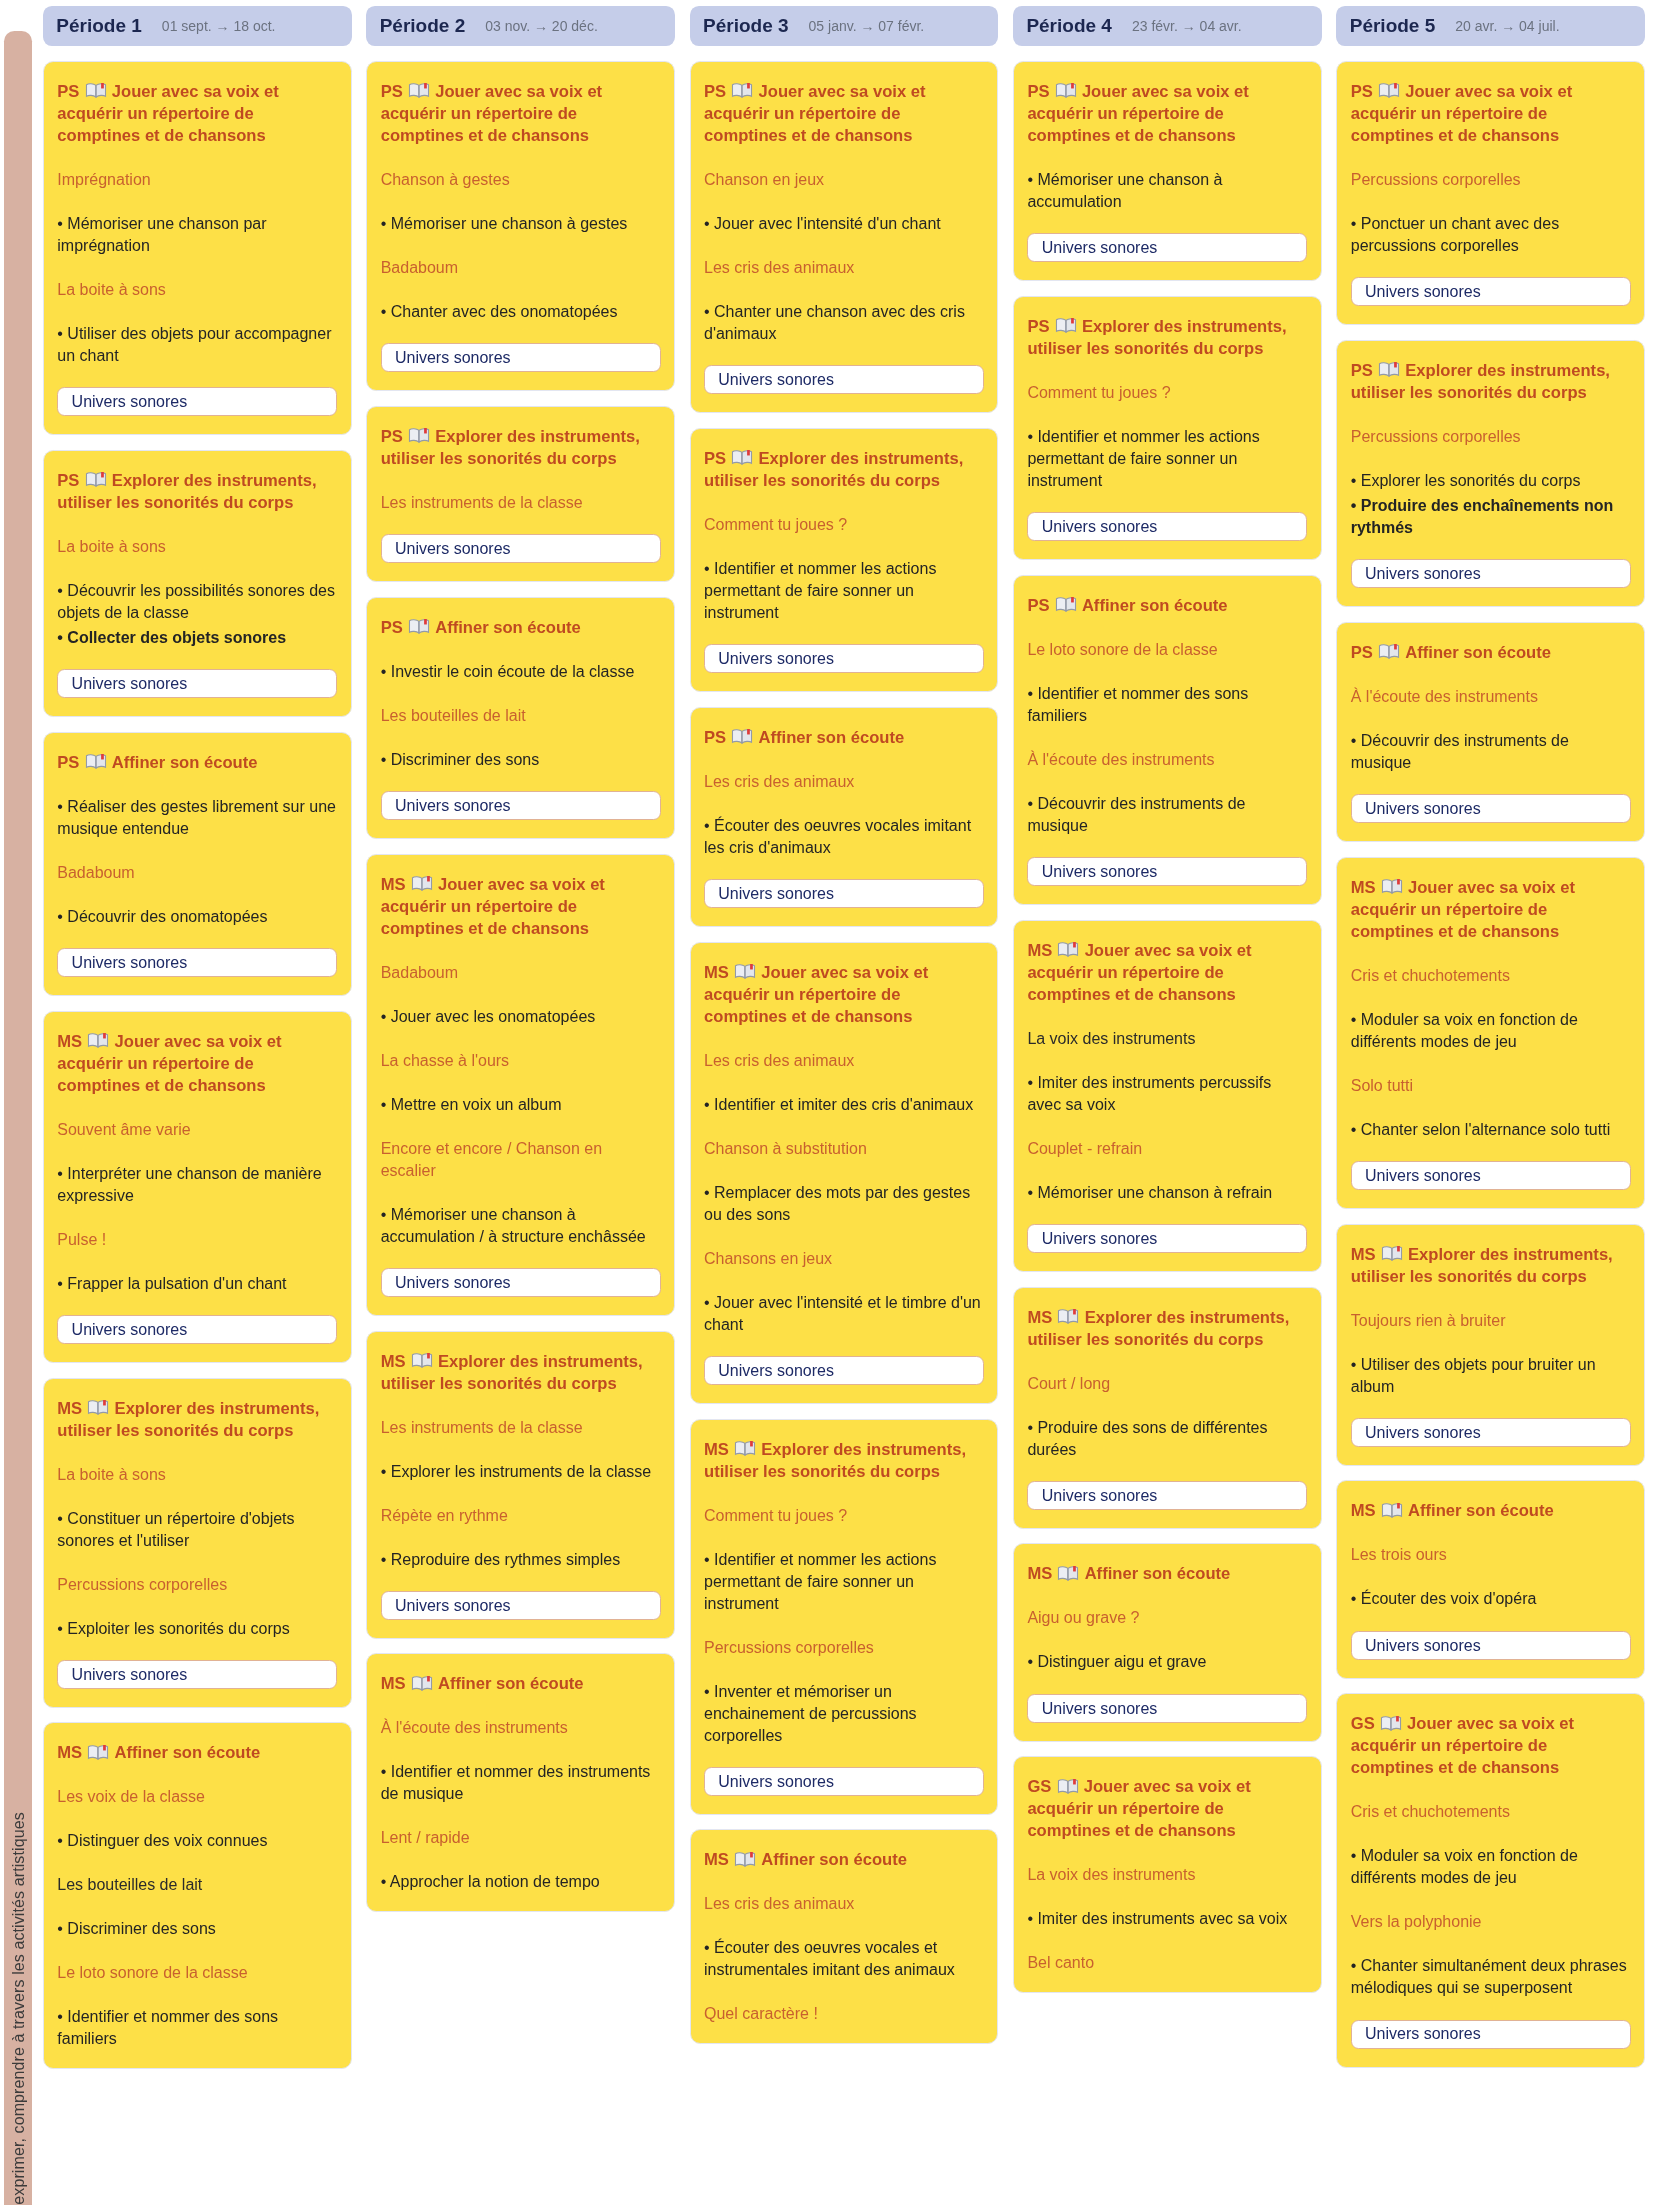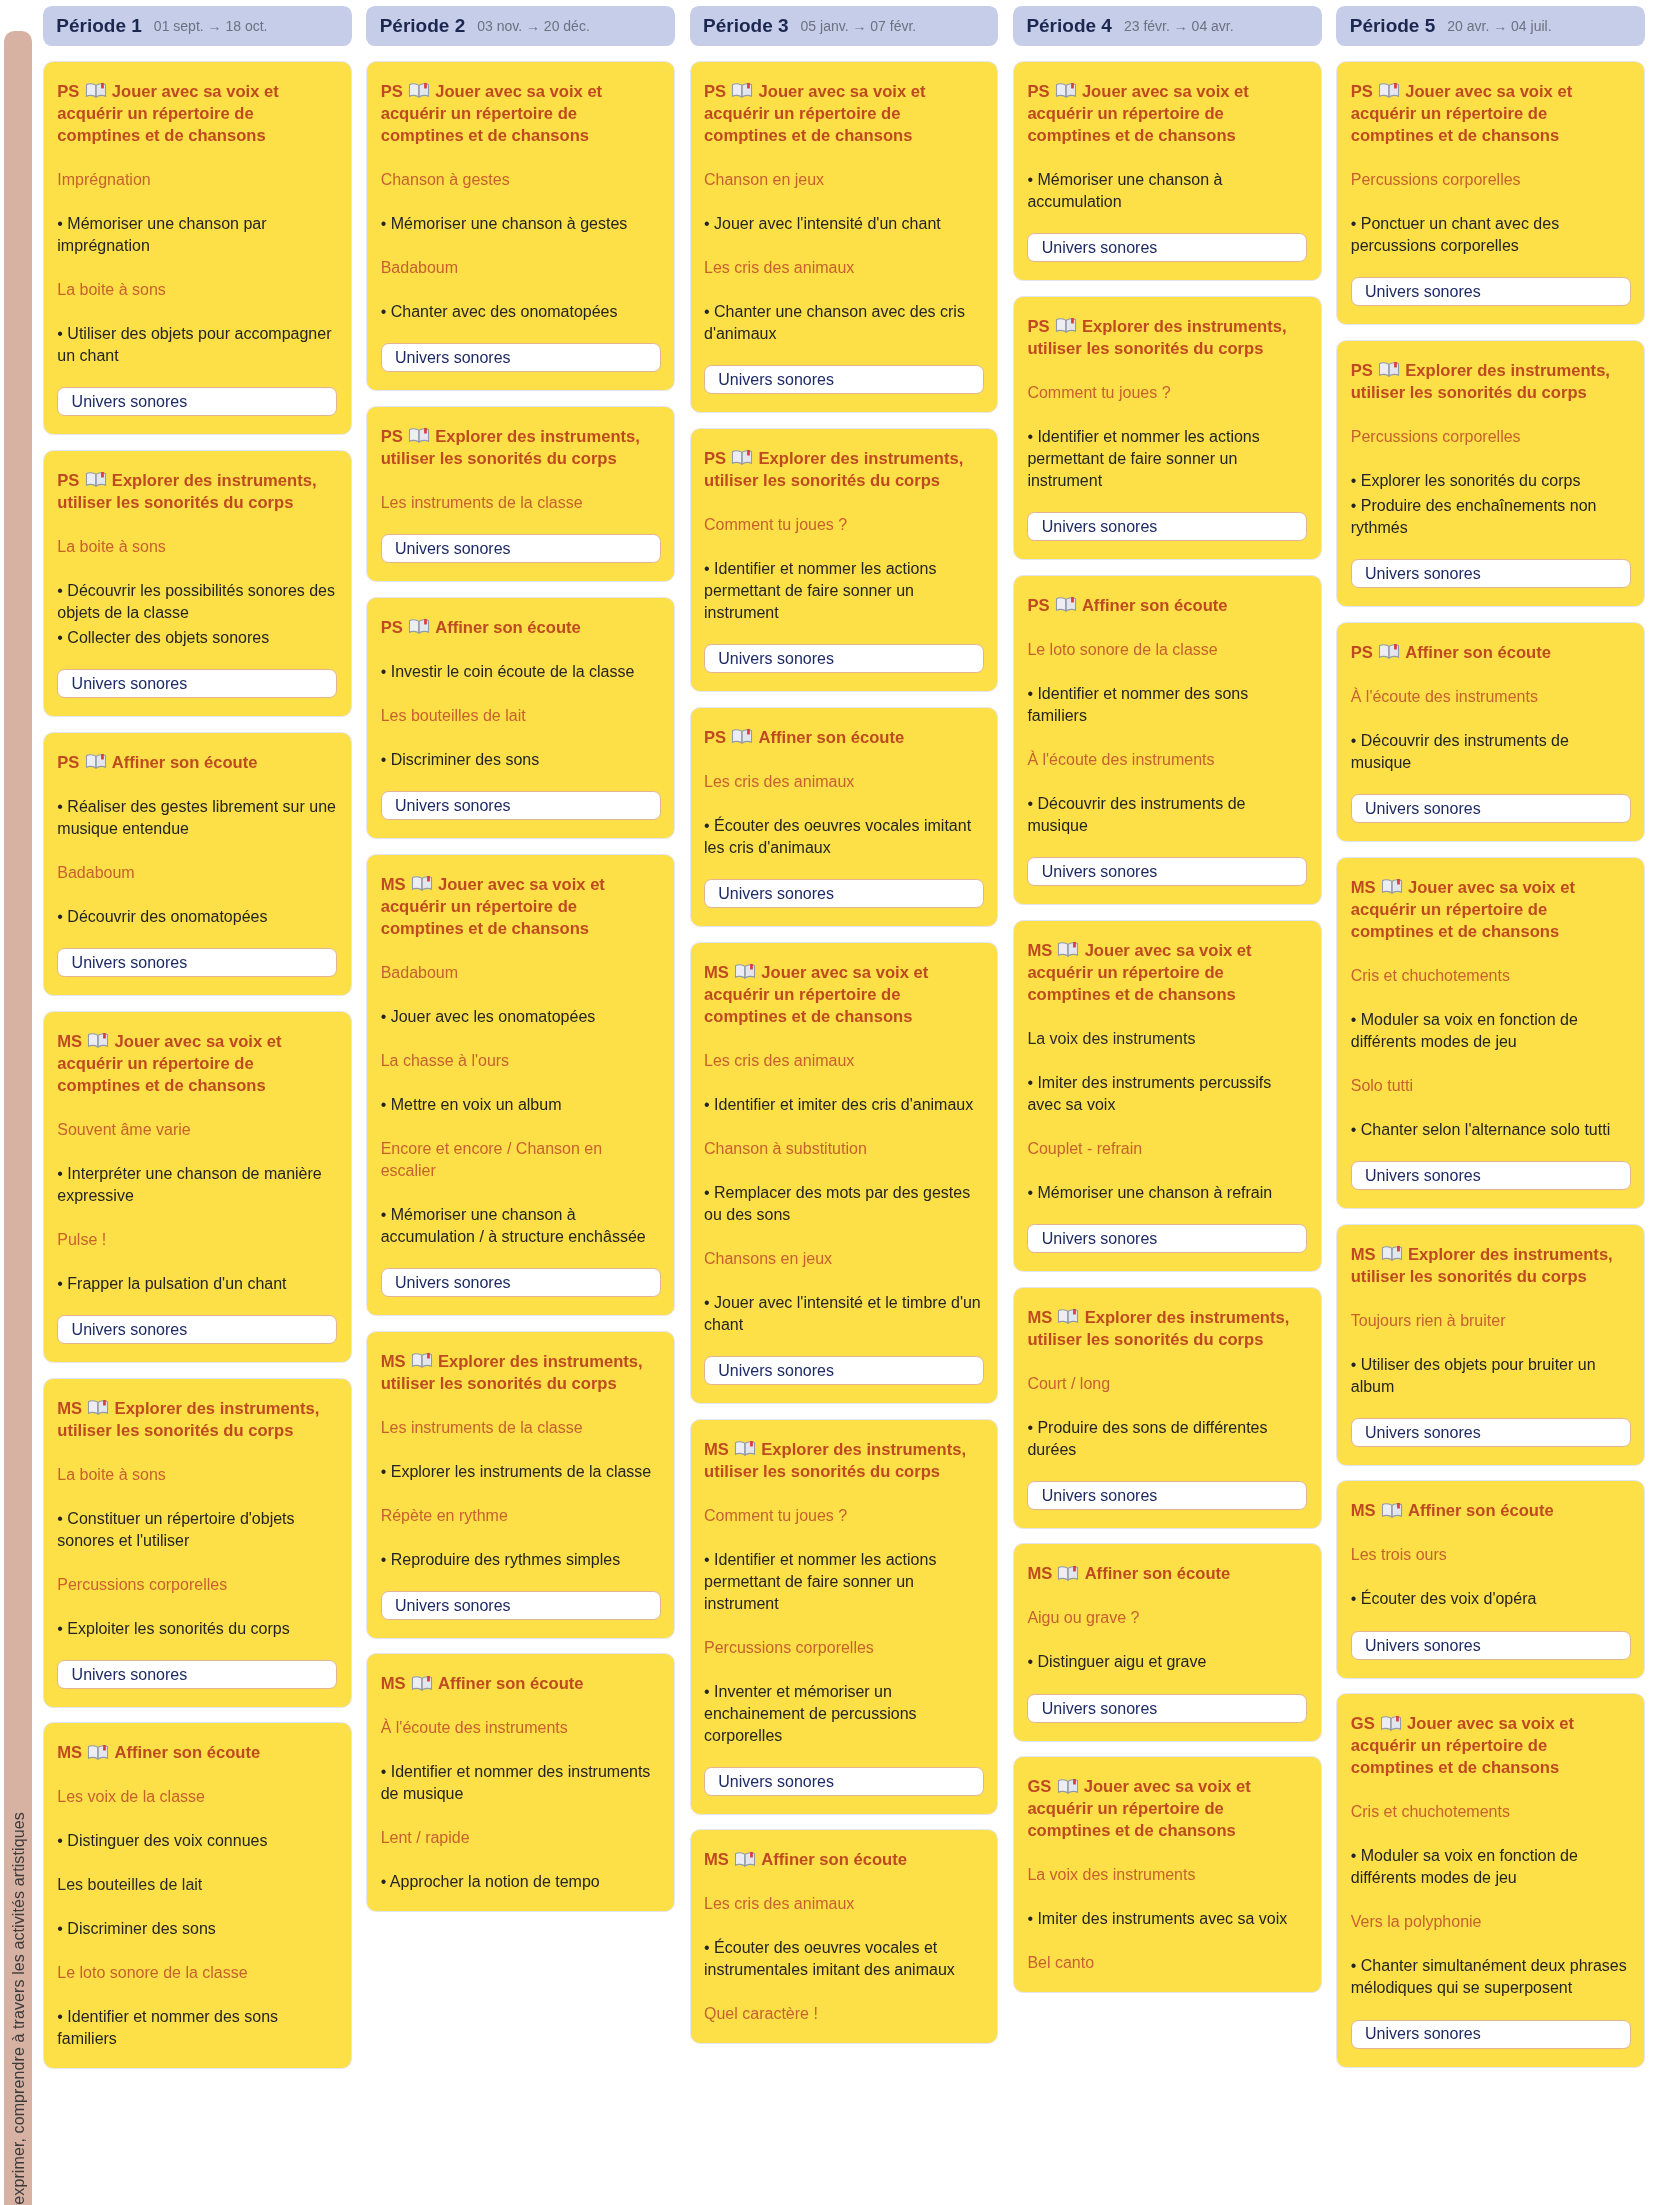--- a/index.html
+++ b/index.html
@@ -9,36 +9,36 @@
   
   .vstrip{position:absolute;left:4.4px;top:31px;width:28px;height:2174px;background:#d7b1a2;
     border-radius:10.3px 10.3px 0 0;}
   .vtext{position:absolute;left:5.9px;top:2222px;transform:rotate(-90deg);transform-origin:0 0;
     white-space:nowrap;font-size:16px;color:#3b3b3b;letter-spacing:0.1px;}
 
   .columns{position:absolute;left:43px;top:5.9px;width:1602px;display:flex;gap:14.8px;}
   .column{flex:1 1 0;display:flex;flex-direction:column;gap:14.8px;min-width:0;}
 
   .period-header{background:#c5cde9;border-radius:8.9px;height:40px;padding:0 13.3px;
-    display:flex;align-items:center;gap:12px;flex:0 0 auto;}
+    display:flex;align-items:center;gap:20px;flex:0 0 auto;}
   .period-name{font-weight:bold;font-size:19px;color:#1c2750;}
   .period-dates{font-size:14px;color:#6b7280;white-space:nowrap;}
 
   .card{background:#fde047;border:1.5px solid #e3e6f1;border-radius:10.3px;padding:19px 13.3px 17.7px;}
   .card-title{margin:0;font-size:16.6px;font-weight:bold;color:#bf4a21;line-height:22px;}
   .card-title .lvl{color:#bf4a21;}
   .book-icon{display:inline-block;width:22px;height:17.7px;margin:0 5.2px;vertical-align:-3px;}
   .book-icon svg{display:block;}
 
   .blk{margin:22px 0 0;font-size:16px;line-height:22px;}
   .blk.link{color:#c8602f;}
   .blk.plain{color:#2b2b2b;}
   .blk.bullet{color:#242424;}
   .blk.bullet::before{content:"• ";}
-  .blk.bullet + .blk.bullet{margin-top:3px;}
+  .blk.bullet + .blk.bullet{margin-top:3px;font-weight:bold;}
 
   .tag{margin-top:20.7px;border:1.5px solid #e1b294;border-radius:7.4px;padding:4.4px 13.3px;
     font-size:16px;color:#1d2a66;background:#fff;}
 </style>
 </head>
 <body>
 
 <div class="vstrip">
   <div class="vtext">Agir, s'exprimer, comprendre à travers les activités artistiques</div>
 </div>

